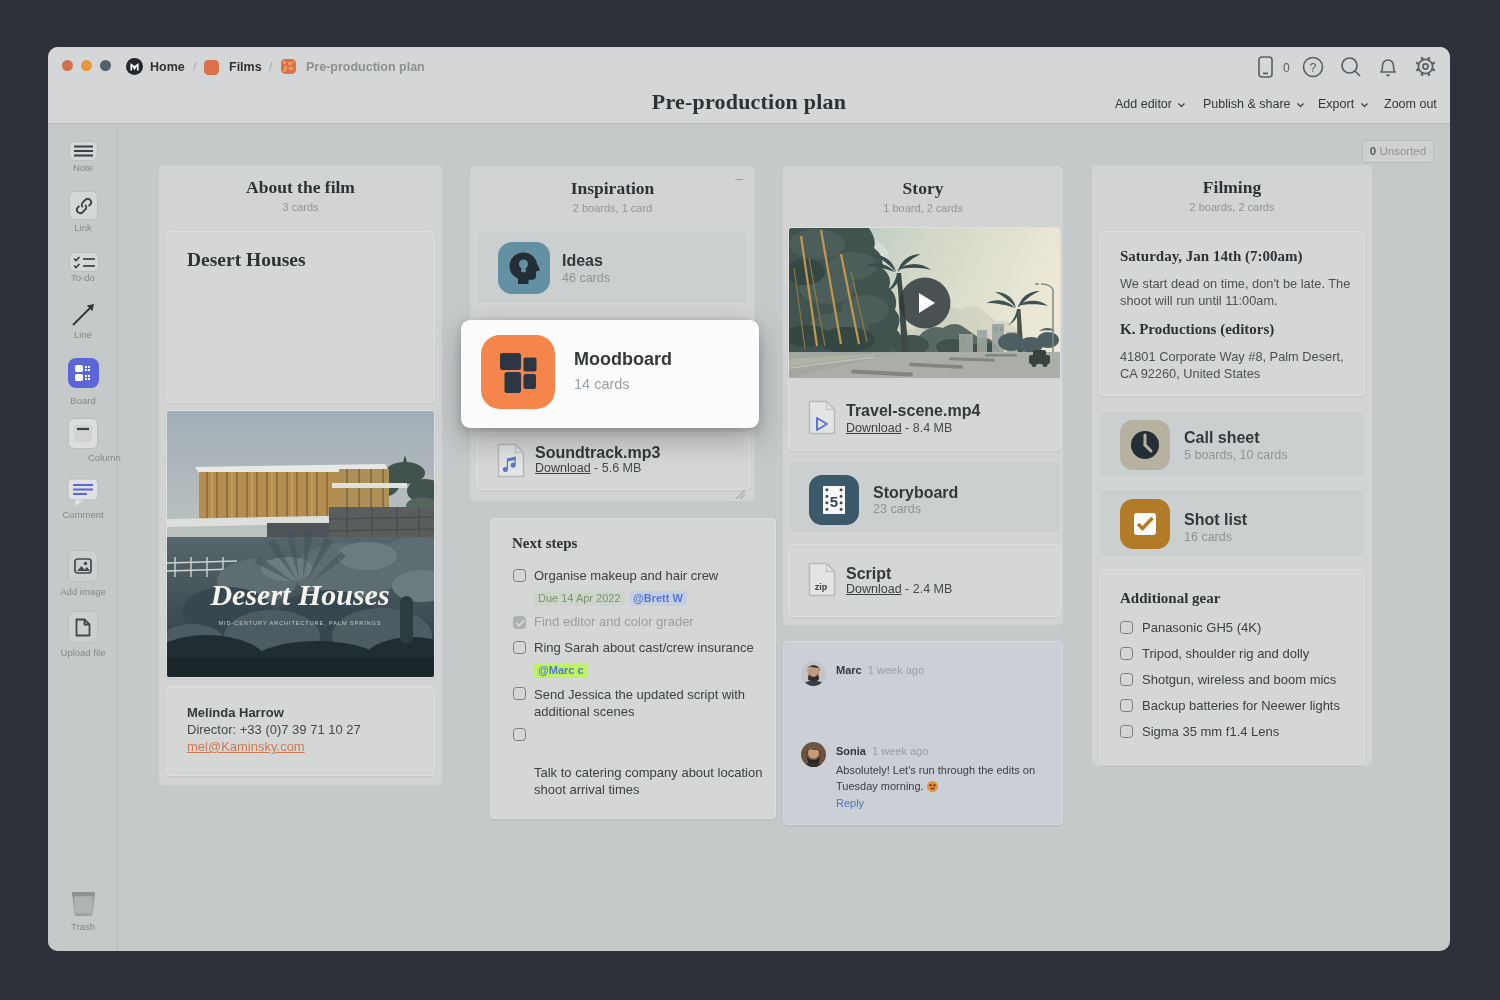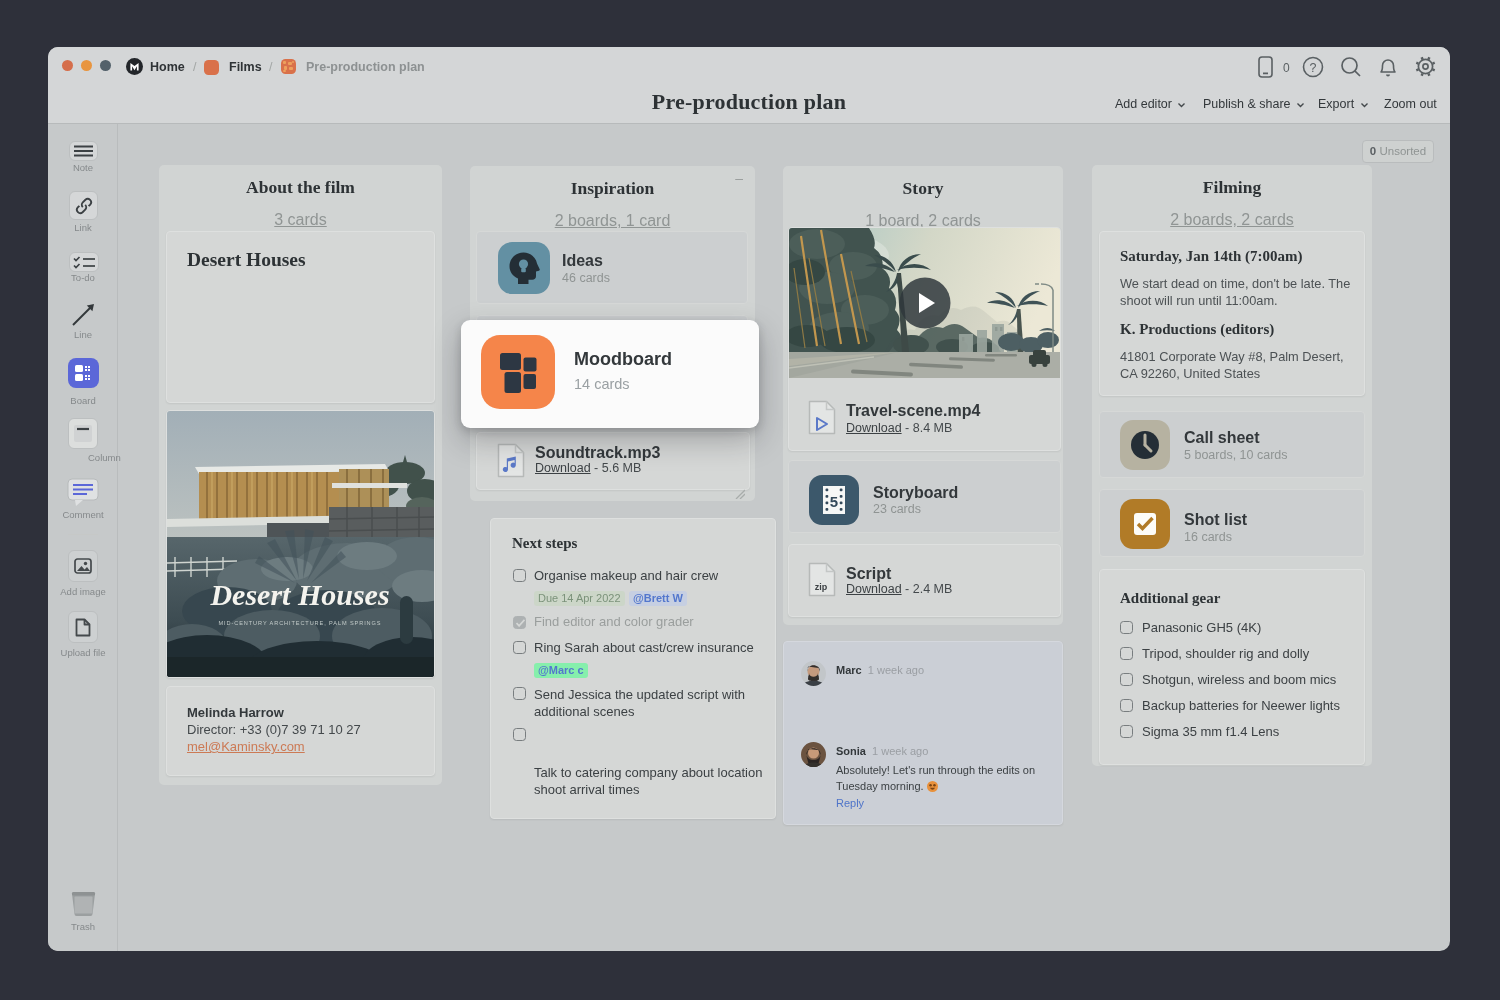--- a/index.html
+++ b/index.html
@@ -8,21 +8,21 @@
 .topbar{position:absolute;left:0;top:0;width:1402px;height:77px;background:#d4d6d7;border-bottom:1px solid #b7babb;}
 .sidebar{position:absolute;left:0;top:77px;width:70px;height:827px;background:#c6c9ca;border-right:1px solid #b9bcbd;}
 .dot{position:absolute;border-radius:50%;width:11px;height:11px;}
 .crumb{position:absolute;top:13px;height:14px;font-size:12.5px;font-weight:bold;color:#2f3336;}
 .serif{font-family:"Liberation Serif",serif;font-weight:bold;color:#2d3235;}
 .title{position:absolute;left:0;width:1402px;top:42px;text-align:center;font-size:22px;letter-spacing:0.2px;}
 .menu{position:absolute;top:50px;font-size:12.5px;color:#33383b;}
 .col{position:absolute;background:#d1d4d3;border-radius:5px;}
 .colhead{text-align:center;padding-top:12px;}
 .colhead .t{font-size:17.5px;font-family:"Liberation Serif",serif;font-weight:bold;color:#2d3235;}
-.colhead .s{font-size:16px;color:#909594;margin-top:13px;text-decoration:underline;}
+.colhead .s{font-size:11px;color:#909594;margin-top:3px;}
 .card{position:absolute;background:#d5d7d6;border:1px solid #dee0df;border-radius:4px;box-shadow:0 1px 2px rgba(0,0,0,0.07);}
 .row{position:absolute;background:#cccfd0;border:1px solid #d6d8d7;border-radius:4px;}
 .bt{font-size:16px;font-weight:bold;color:#33383b;}
 .gt{font-size:12.5px;color:#8f9493;}
 .ic{position:absolute;}
 .cb{position:absolute;width:13px;height:13px;border:1.5px solid #787d7f;border-radius:3.5px;background:transparent;}
 .tag{display:inline-block;font-size:11px;padding:1px 4px 2px;border-radius:3px;}
 .dl{color:#3c4144;text-decoration:underline;}
 .lbl{position:absolute;width:70px;text-align:center;font-size:9.5px;color:#85898b;left:0;}
 .tool{position:absolute;background:#d5d7d8;border:1px solid #bcbfc0;border-radius:6px;}
@@ -372,21 +372,21 @@
     <div class="cb" style="left:22px;top:50px;"></div>
     <div style="position:absolute;left:43px;top:49px;font-size:13px;color:#3c4144;">Organise makeup and hair crew</div>
     <div style="position:absolute;left:43px;top:69px;"><span class="tag" style="background:#ccd6c8;color:#7b927a;">Due 14 Apr 2022</span>&nbsp;<span class="tag" style="background:#c6cfe2;color:#5377cd;font-weight:bold;">@Brett W</span></div>
     <div class="cb" style="left:22px;top:97px;background:#adb1b2;border-color:#adb1b2;"></div>
     <svg class="ic" style="left:24.5px;top:100px;" width="9" height="8">
         <path d="M0.5 4 l2.6 2.8 L8.5 0.8" fill="none" stroke="#d5d7d6" stroke-width="1.8"></path>
       </svg>
     <div style="position:absolute;left:43px;top:95px;font-size:13px;color:#9a9e9d;">Find editor and color grader</div>
     <div class="cb" style="left:22px;top:122px;"></div>
     <div style="position:absolute;left:43px;top:121px;font-size:13px;color:#3c4144;">Ring Sarah about cast/crew insurance</div>
-    <div style="position:absolute;left:43px;top:141px;"><span class="tag" style="background:#86efac;color:#5377cd;font-weight:bold;">@Marc c</span></div>
+    <div style="position:absolute;left:43px;top:141px;"><span class="tag" style="background:#bef264;color:#5377cd;font-weight:bold;">@Marc c</span></div>
     <div class="cb" style="left:22px;top:168px;"></div>
     <div style="position:absolute;left:43px;top:167px;font-size:13px;line-height:17.3px;color:#3c4144;">Send Jessica the updated script with<br>additional scenes</div>
     <div class="cb" style="left:22px;top:209px;"></div>
     <div style="position:absolute;left:43px;top:209px;font-size:13px;line-height:17.3px;color:#3c4144;margin-top:36px;">Talk to catering company about location<br>shoot arrival times</div>
   </div>
   <div class="col" style="left:735px;top:119px;width:280px;height:459px;">
     <div class="colhead">
         <div class="t">Story</div>
         <div class="s">1 board, 2 cards</div>
       </div>

